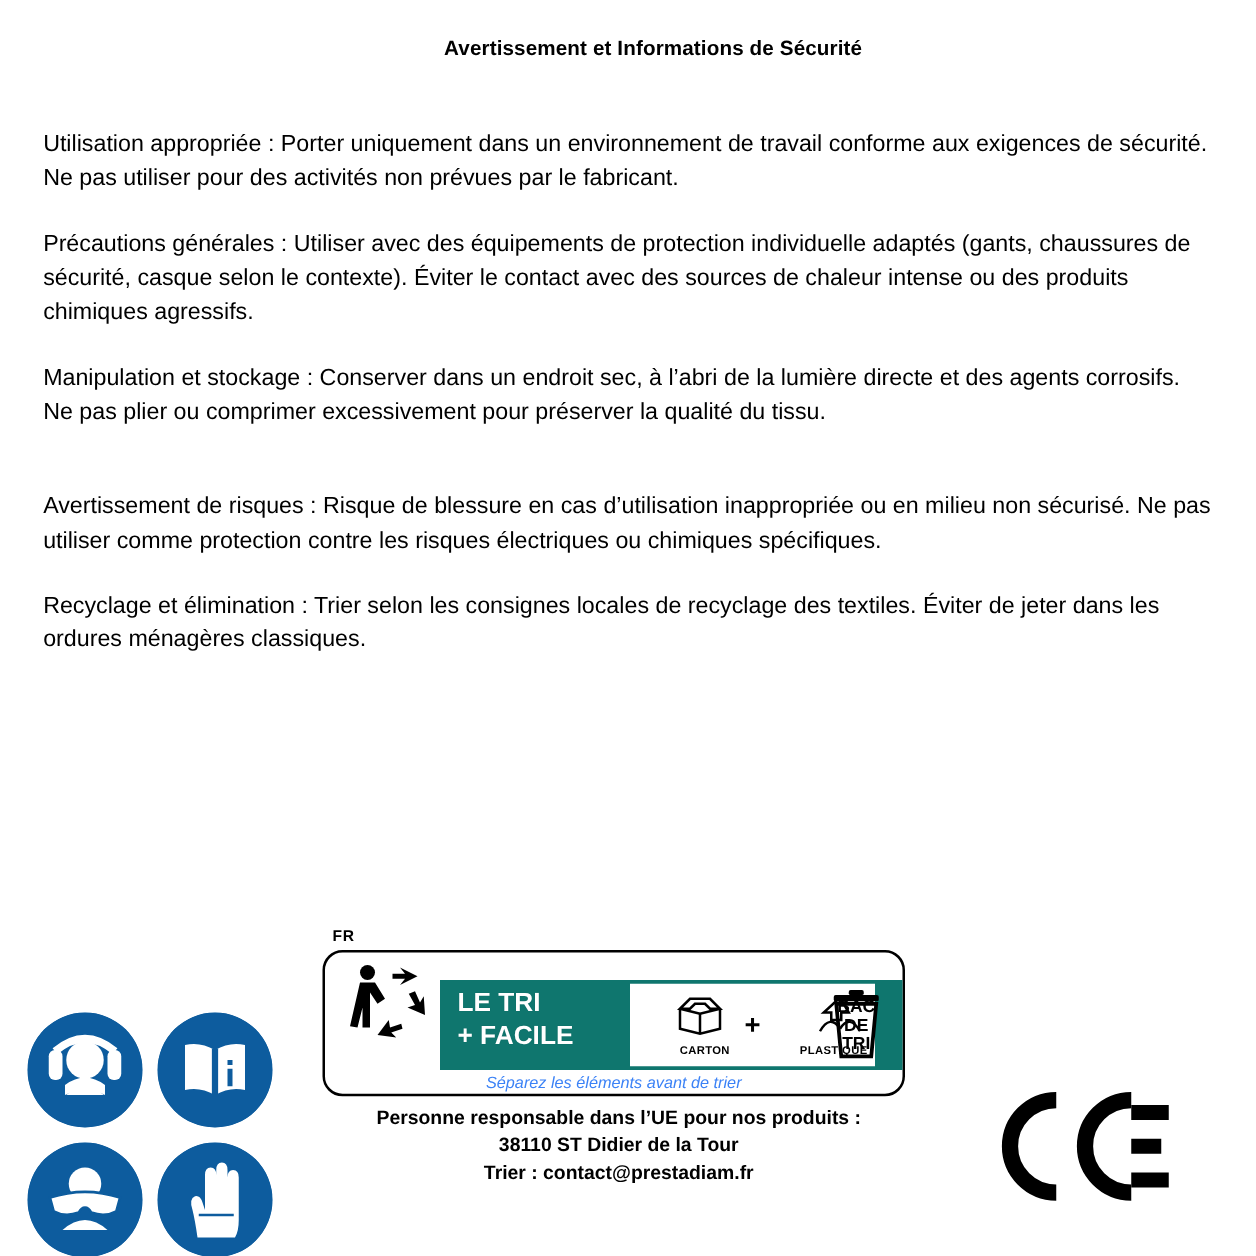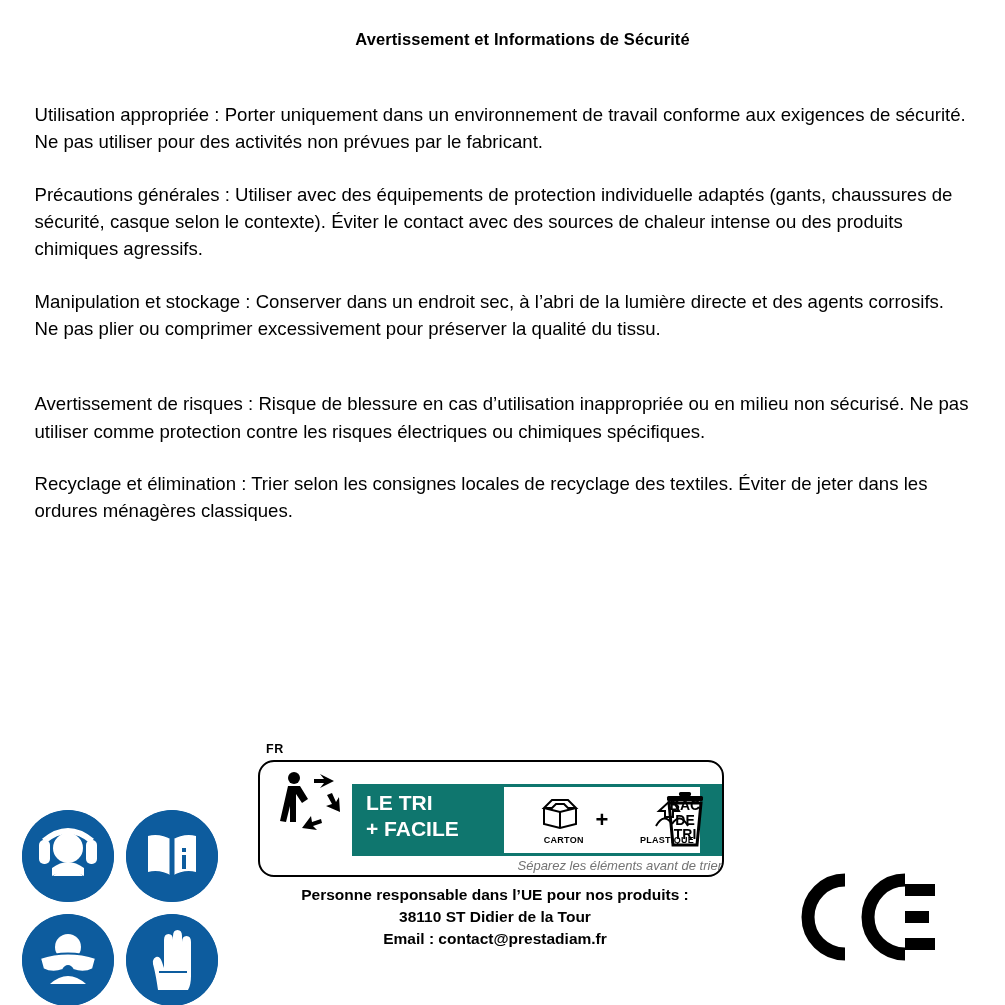--- a/index.html
+++ b/index.html
@@ -176,24 +176,24 @@
     font-weight: bold;
     line-height: 1.05;
     text-align: center;
     color: #000;
   }
   .tri-footer {
     position: absolute;
     left: 0;
     bottom: 2px;
     width: 100%;
-    text-align: right;
+    text-align: center;
     font-size: 13px;
     font-style: italic;
-    color: #737373;
+    color: #3b82f6;
   }
 
   
   .responsible {
     position: absolute;
     left: 190px;
     top: 164px;
     width: 610px;
     text-align: center;
     font-size: 15.5px;
@@ -329,21 +329,21 @@
           </div>
         </div>
 
         <div class="tri-footer">Séparez les éléments avant de trier</div>
       </div>
     </div>
 
     <div class="responsible">
       <div>Personne responsable dans l’UE pour nos produits :</div>
       <div>38110 ST Didier de la Tour</div>
-      <div>Email : contact@prestadiam.fr</div>
+      <div>Trier : contact@prestadiam.fr</div>
     </div>
 
     <div class="ce-mark">
       <svg width="150" height="90" viewBox="0 0 150 90" aria-hidden="true">
         <path d="M52 8 a37 37 0 1 0 0 74" fill="none" stroke="#000" stroke-width="13"></path>
         <path d="M112 8 a37 37 0 1 0 0 74" fill="none" stroke="#000" stroke-width="13"></path>
         <rect x="112" y="12" width="30" height="12" fill="#000"></rect>
         <rect x="112" y="39" width="24" height="12" fill="#000"></rect>
         <rect x="112" y="66" width="30" height="12" fill="#000"></rect>
       </svg>

